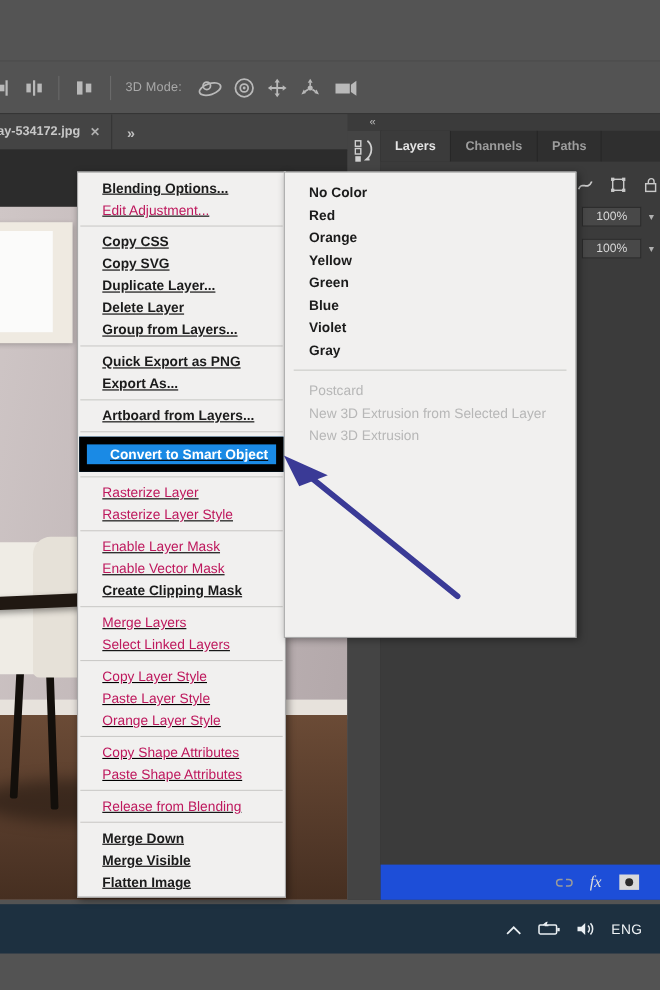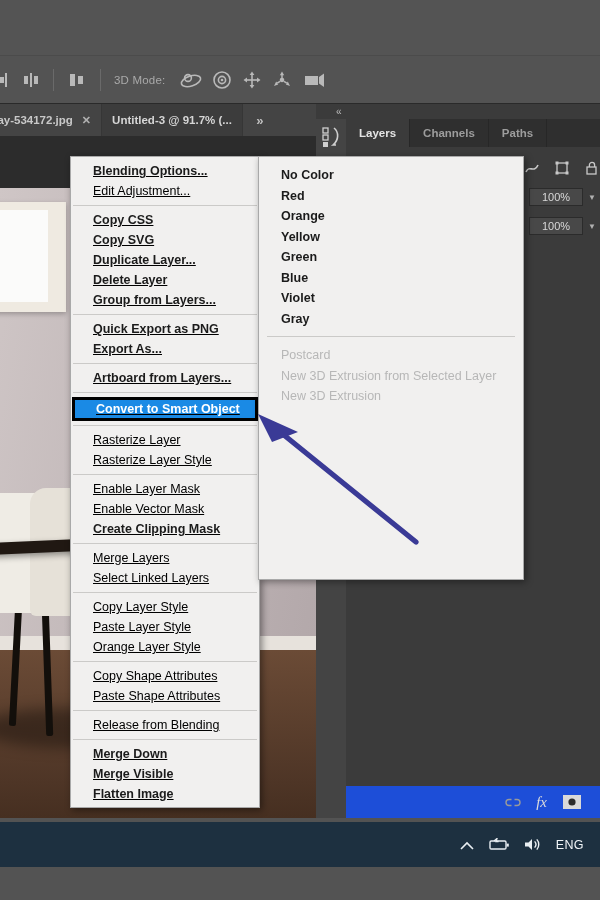--- a/index.html
+++ b/index.html
@@ -93,22 +93,22 @@
                    padding-right:18px;box-sizing:border-box;}
   .pb-icon{color:#cfcfcf;display:flex;align-items:center;}
   #fx-icon{font-family:"Liberation Serif",serif;font-style:italic;font-size:15px;color:#dcdcdc;}
 
   
   #ctxmenu{left:70px;top:156px;width:188px;background:#f1f0ef;
            border:1px solid #a9a9a9;box-shadow:2px 2px 7px rgba(0,0,0,.45);
            padding:4px 0 3px 0;z-index:40;text-decoration:underline;}
   .mi{height:20px;line-height:20px;padding-left:22px;font-size:12.5px;color:#1b1b1b;
       white-space:nowrap;font-weight:bold;}
-  .mi.disabled{color:#000000;font-weight:normal;}
-  .mi.selected{background:#1a8ae5;color:#ffffff;border:3px solid #000000;
+  .mi.disabled{color:#be185d;font-weight:normal;}
+  .mi.selected{background:#1a8ae5;color:#ffffff;border:7px solid #000000;
                height:18px;line-height:18px;box-sizing:content-box;margin:0 1px;
                padding-left:21px;}
   .msep{height:1px;background:#cbcac8;margin:4px 2px 4px 2px;}
 
   
   #submenu{left:258px;top:156px;width:264px;background:#f1f0ef;
            border:1px solid #a9a9a9;box-shadow:2px 2px 7px rgba(0,0,0,.4);
            padding:8px 0 14px 0;z-index:41;min-height:400px;}
   .smi{height:20.5px;line-height:20.5px;padding-left:22px;font-size:12.5px;color:#1b1b1b;
        white-space:nowrap;font-weight:bold;}
@@ -204,23 +204,20 @@
           <polygon points="18,6 23,2.5 23,16 18,12.6" fill="#b9b9b9"></polygon>
         </svg>
     </span>
   </div>
 </div>
 
 <div class="abs" id="tabbar">
   <div class="doc-tab" style="margin-left:-26px;">
     <span>abay-534172.jpg</span>
     <span class="tabclose">✕</span>
-  </div>
-  <div class="doc-tab active">
-    <span>Untitled-3 @ 91.7% (...</span>
   </div>
   <div id="tab-overflow">»</div>
 </div>
 
 <div class="abs" id="canvas-area">
   <div class="abs" id="photo">
     <div class="ph" id="ph-wall"></div>
     <div class="ph" id="ph-frame">
       <div class="ph" id="ph-frame-in"></div>
     </div>

